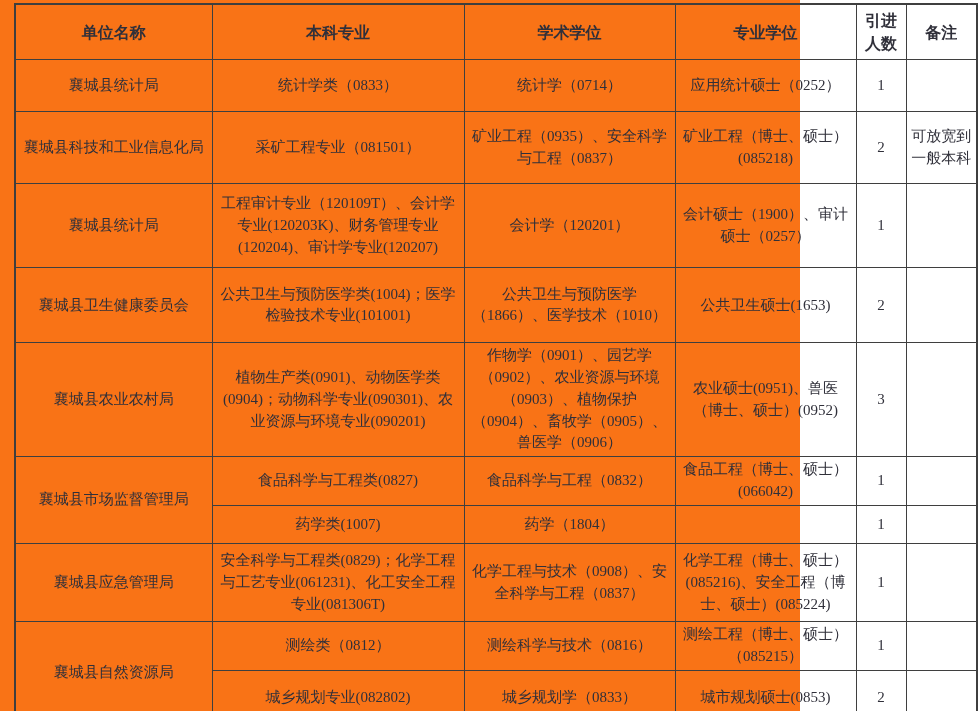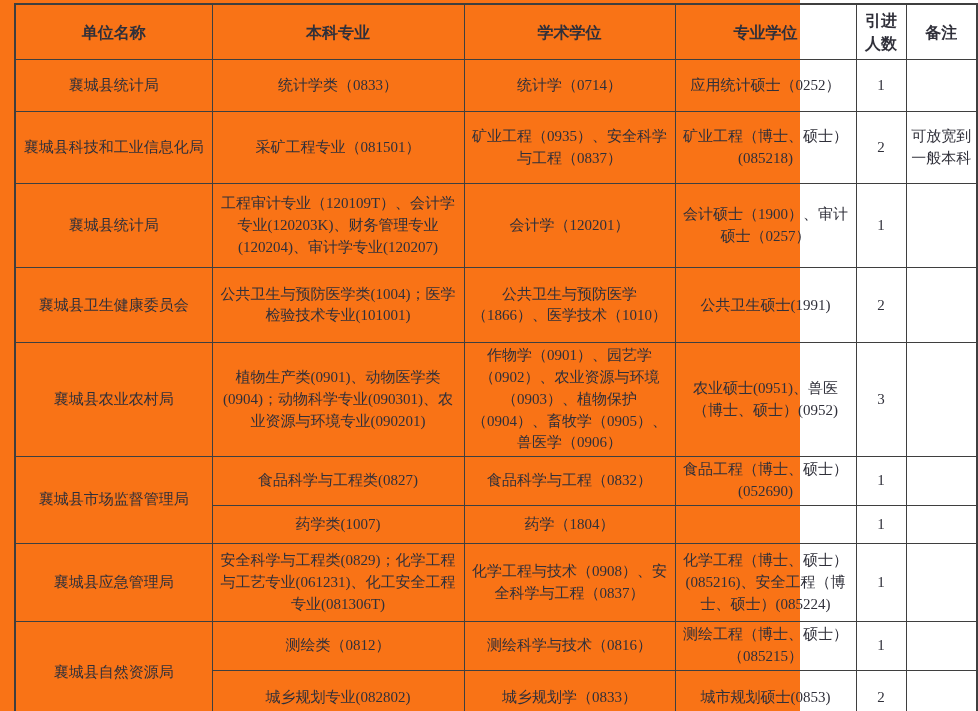--- a/index.html
+++ b/index.html
@@ -89,37 +89,37 @@
         <td>工程审计专业（120109T）、会计学专业(120203K)、财务管理专业(120204)、审计学专业(120207)</td>
         <td>会计学（120201）</td>
         <td>会计硕士（1900）、审计硕士（0257）</td>
         <td>1</td>
         <td></td>
       </tr>
       <tr style="height:75px">
         <td>襄城县卫生健康委员会</td>
         <td>公共卫生与预防医学类(1004)；医学检验技术专业(101001)</td>
         <td>公共卫生与预防医学（1866）、医学技术（1010）</td>
-        <td>公共卫生硕士(1991)</td>
+        <td>公共卫生硕士(1653)</td>
         <td>2</td>
         <td></td>
       </tr>
       <tr style="height:106px">
         <td>襄城县农业农村局</td>
         <td>植物生产类(0901)、动物医学类(0904)；动物科学专业(090301)、农业资源与环境专业(090201)</td>
         <td>作物学（0901）、园艺学（0902）、农业资源与环境（0903）、植物保护（0904）、畜牧学（0905）、兽医学（0906）</td>
         <td>农业硕士(0951)、兽医（博士、硕士）(0952)</td>
         <td>3</td>
         <td></td>
       </tr>
       <tr style="height:49px">
         <td rowspan="2">襄城县市场监督管理局</td>
         <td>食品科学与工程类(0827)</td>
         <td>食品科学与工程（0832）</td>
-        <td>食品工程（博士、硕士）(052690)</td>
+        <td>食品工程（博士、硕士）(066042)</td>
         <td>1</td>
         <td></td>
       </tr>
       <tr style="height:38px">
         <td>药学类(1007)</td>
         <td>药学（1804）</td>
         <td></td>
         <td>1</td>
         <td></td>
       </tr>

